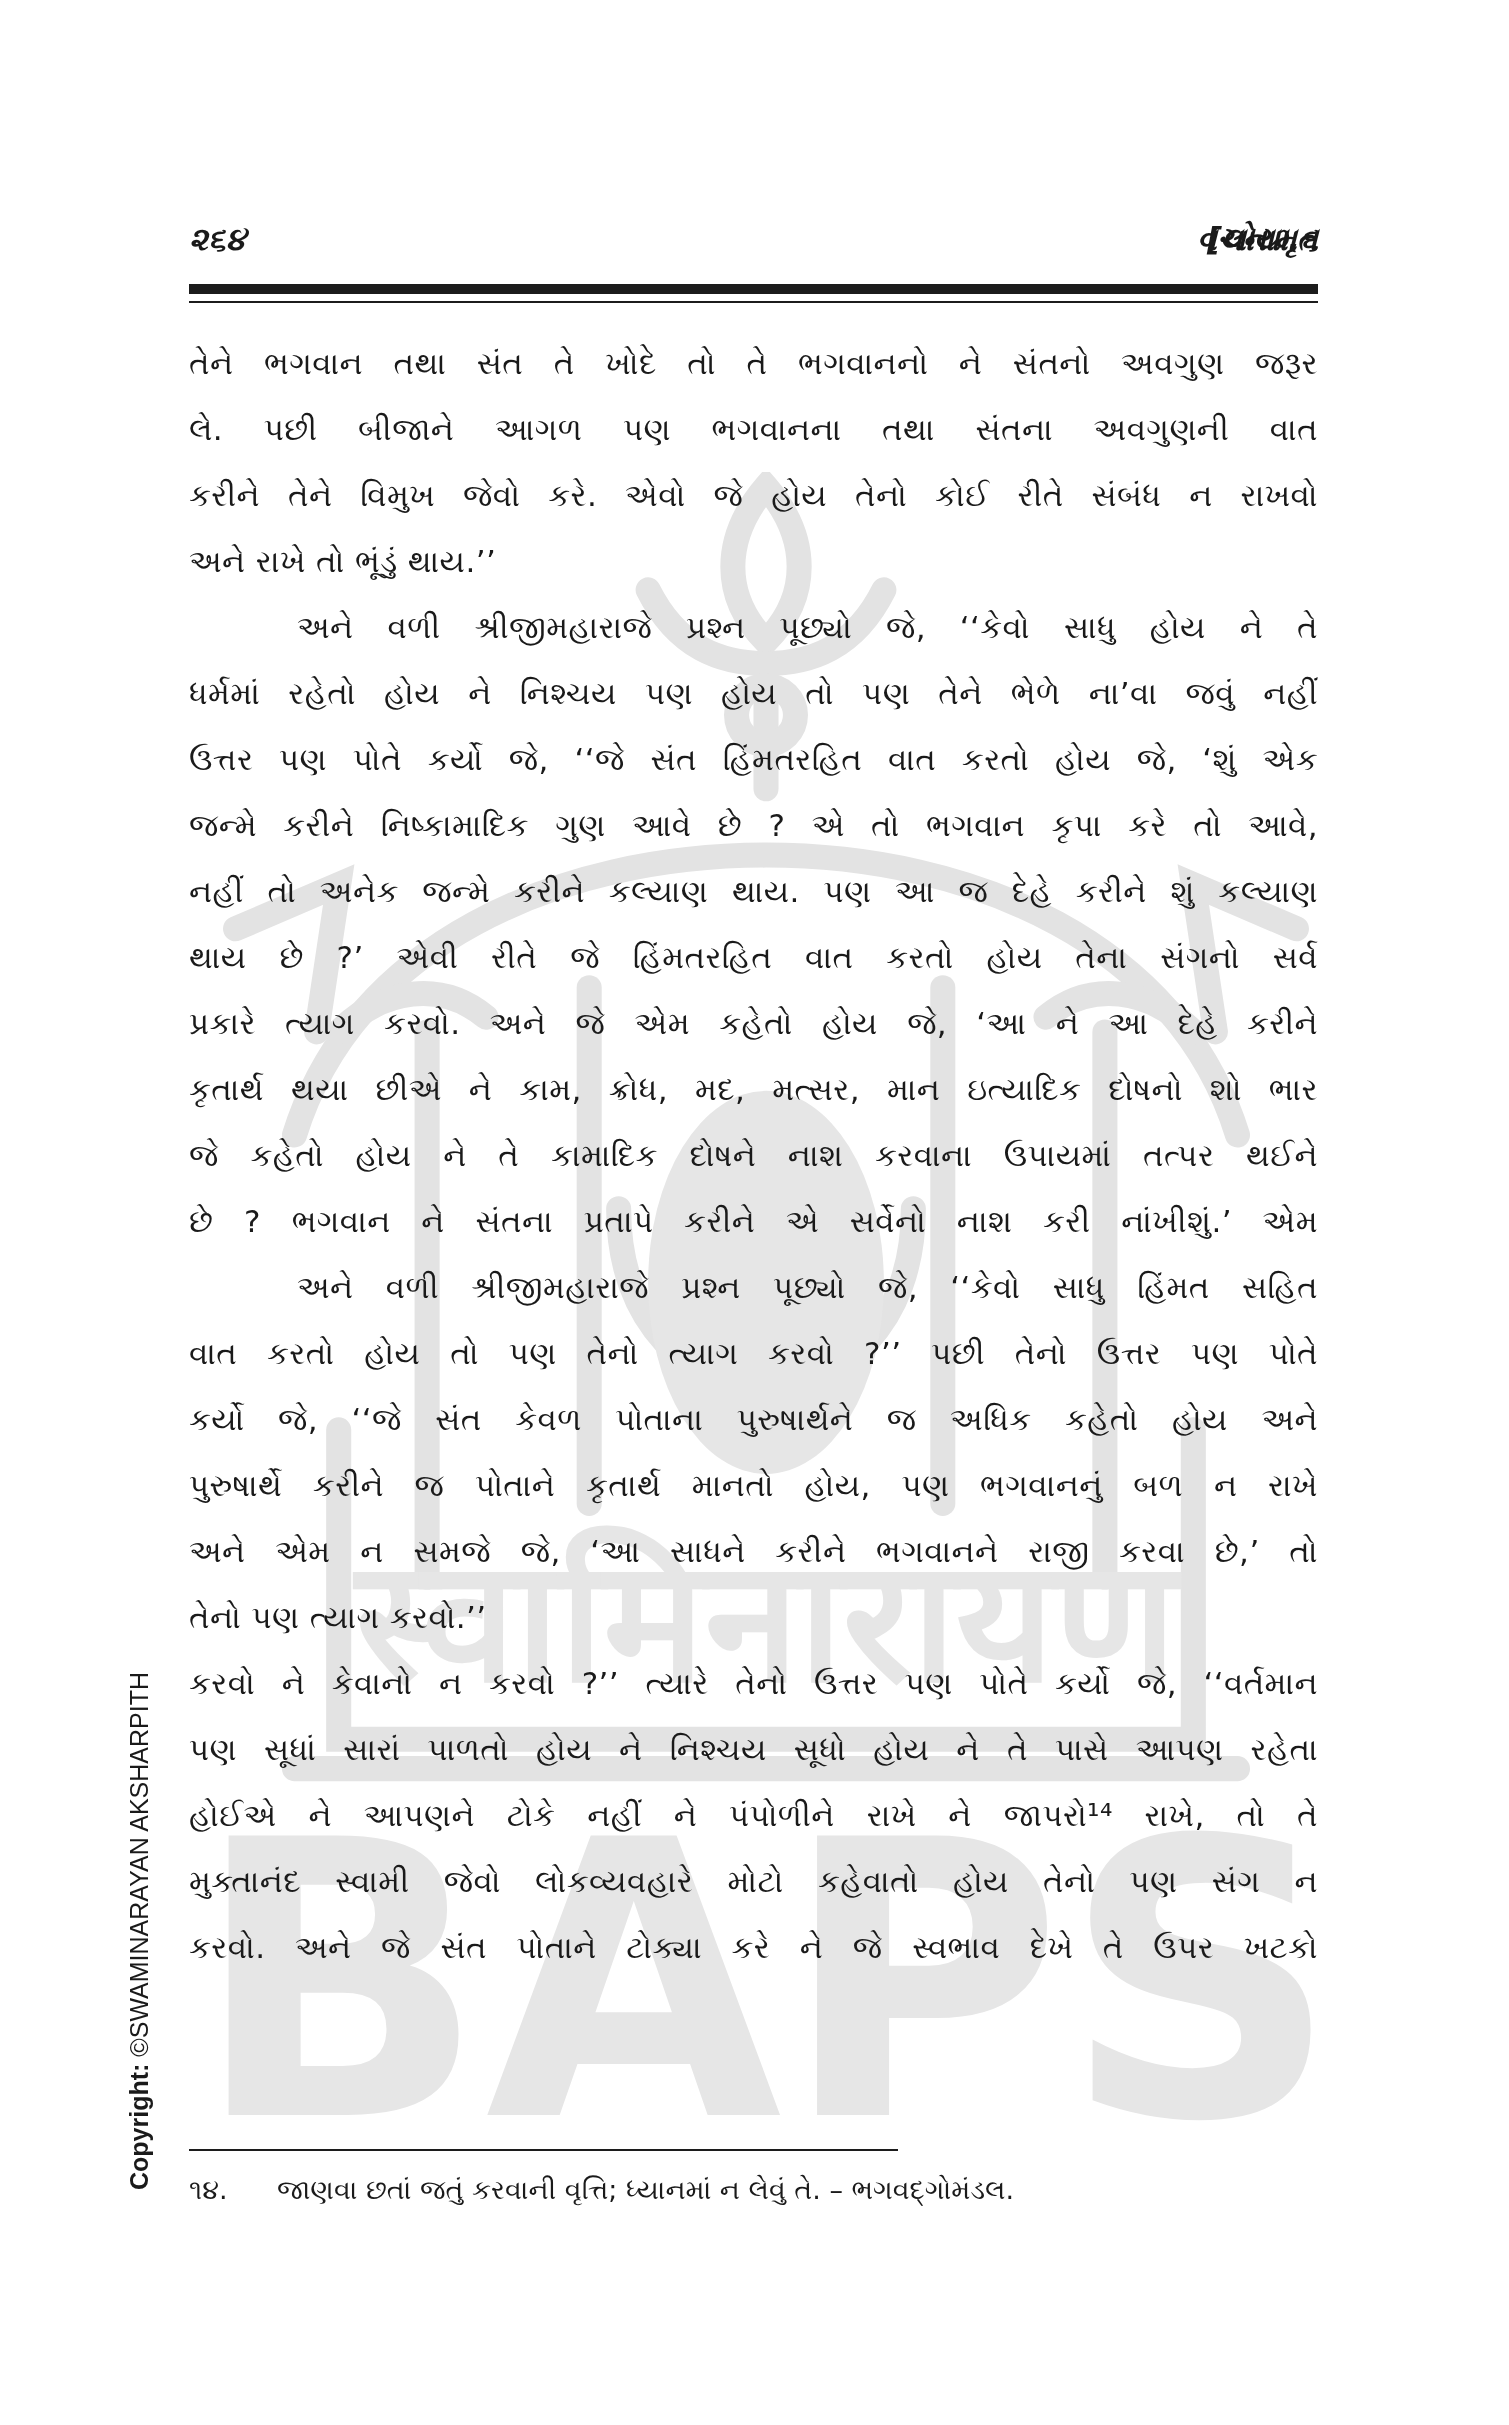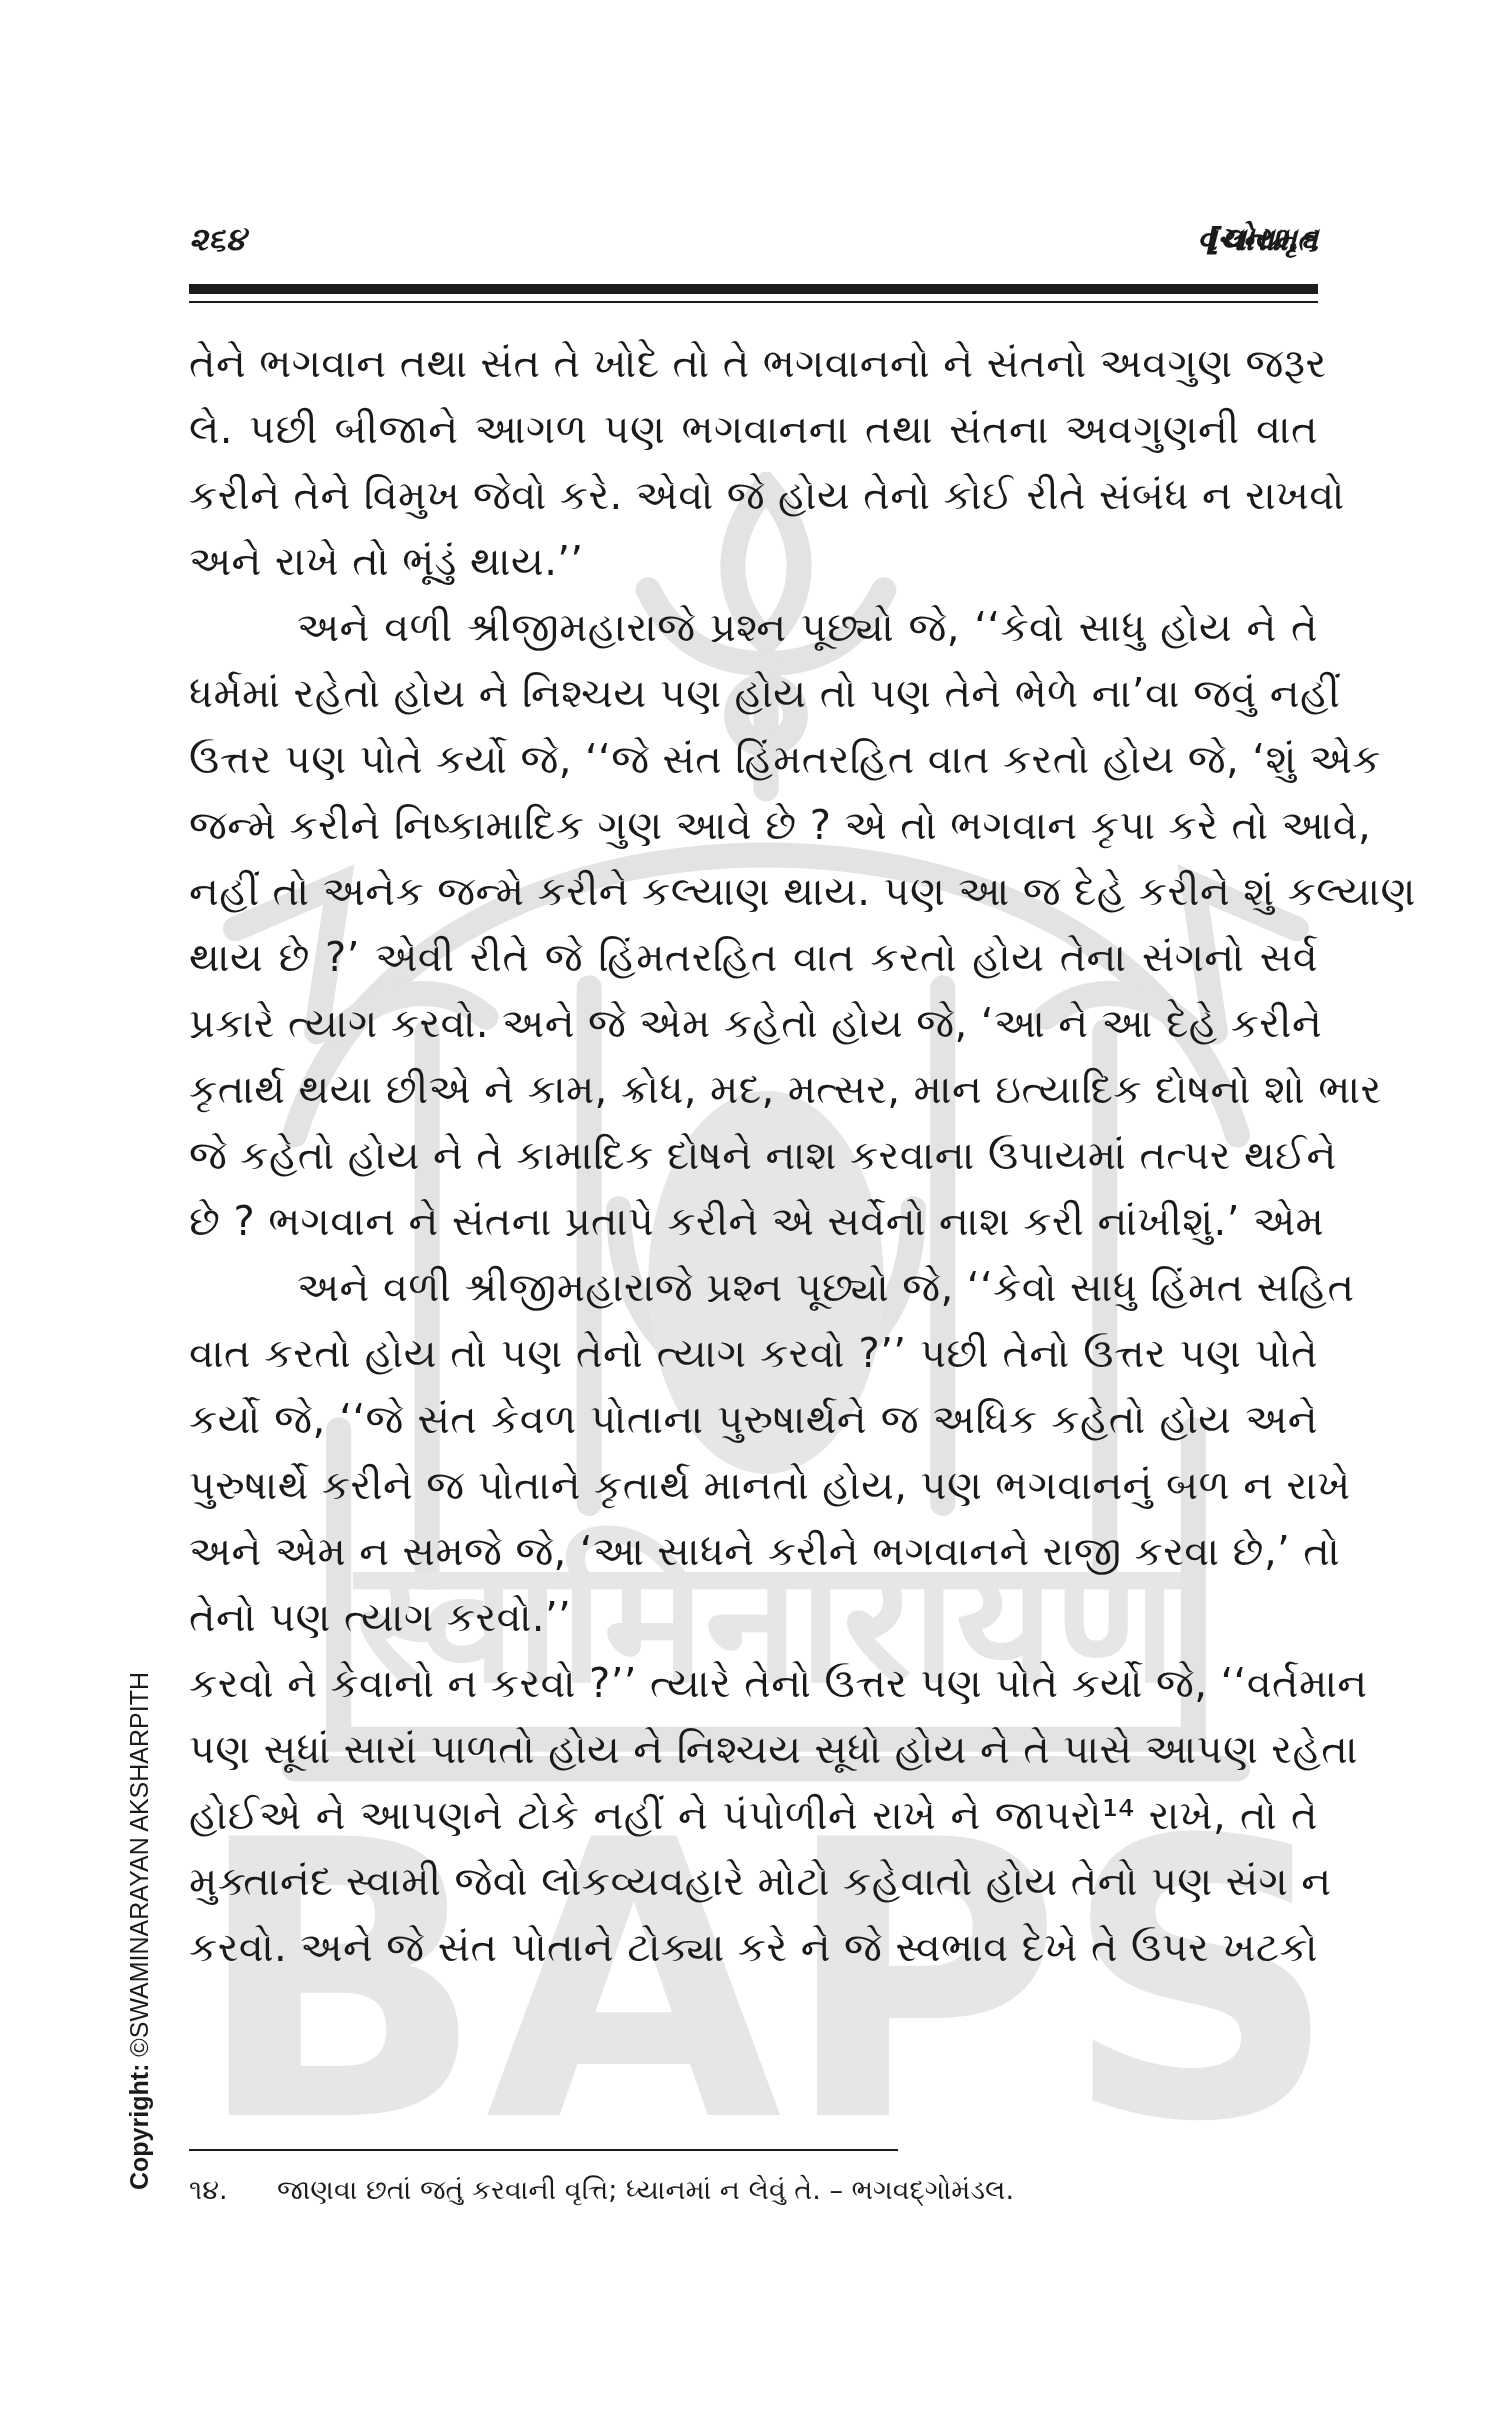--- a/index.html
+++ b/index.html
@@ -18,21 +18,21 @@
   .header .title { position: absolute; left: 0; right: 0; top: 5.9px; text-align: right;
                    font-size: 32px; font-weight: bold; }
   .header .sec { position: absolute; right: 0; top: 6px; font-size: 32px; font-weight: bold; }
   .rule-thick { position: absolute; left: 189px; top: 284px; width: 1129px; height: 10.3px;
                 background: #1c1c1c; z-index: 2; }
   .rule-thin { position: absolute; left: 189px; top: 301px; width: 1129px; height: 2.2px;
                background: #1c1c1c; z-index: 2; }
 
   
   .body { position: absolute; left: 189px; top: 330px; width: 1129px; z-index: 2; }
-  .line { height: 66px; line-height: 66px; font-size: 40px; white-space: nowrap;
+  .line { height: 66px; line-height: 66px; font-size: 31px; white-space: nowrap;
           text-align: justify; text-align-last: justify; letter-spacing: 0.4px; }
   .line.last { text-align-last: left; }
   .line.indent { padding-left: 108px; }
 
   
   .fn-rule { position: absolute; left: 189px; top: 2149px; width: 709px; height: 2.2px;
              background: #1c1c1c; z-index: 2; }
   .footnote { position: absolute; left: 189px; top: 2174px; font-size: 27px; z-index: 2;
               white-space: nowrap; }
   .footnote .num { display: inline-block; width: 88px; }

